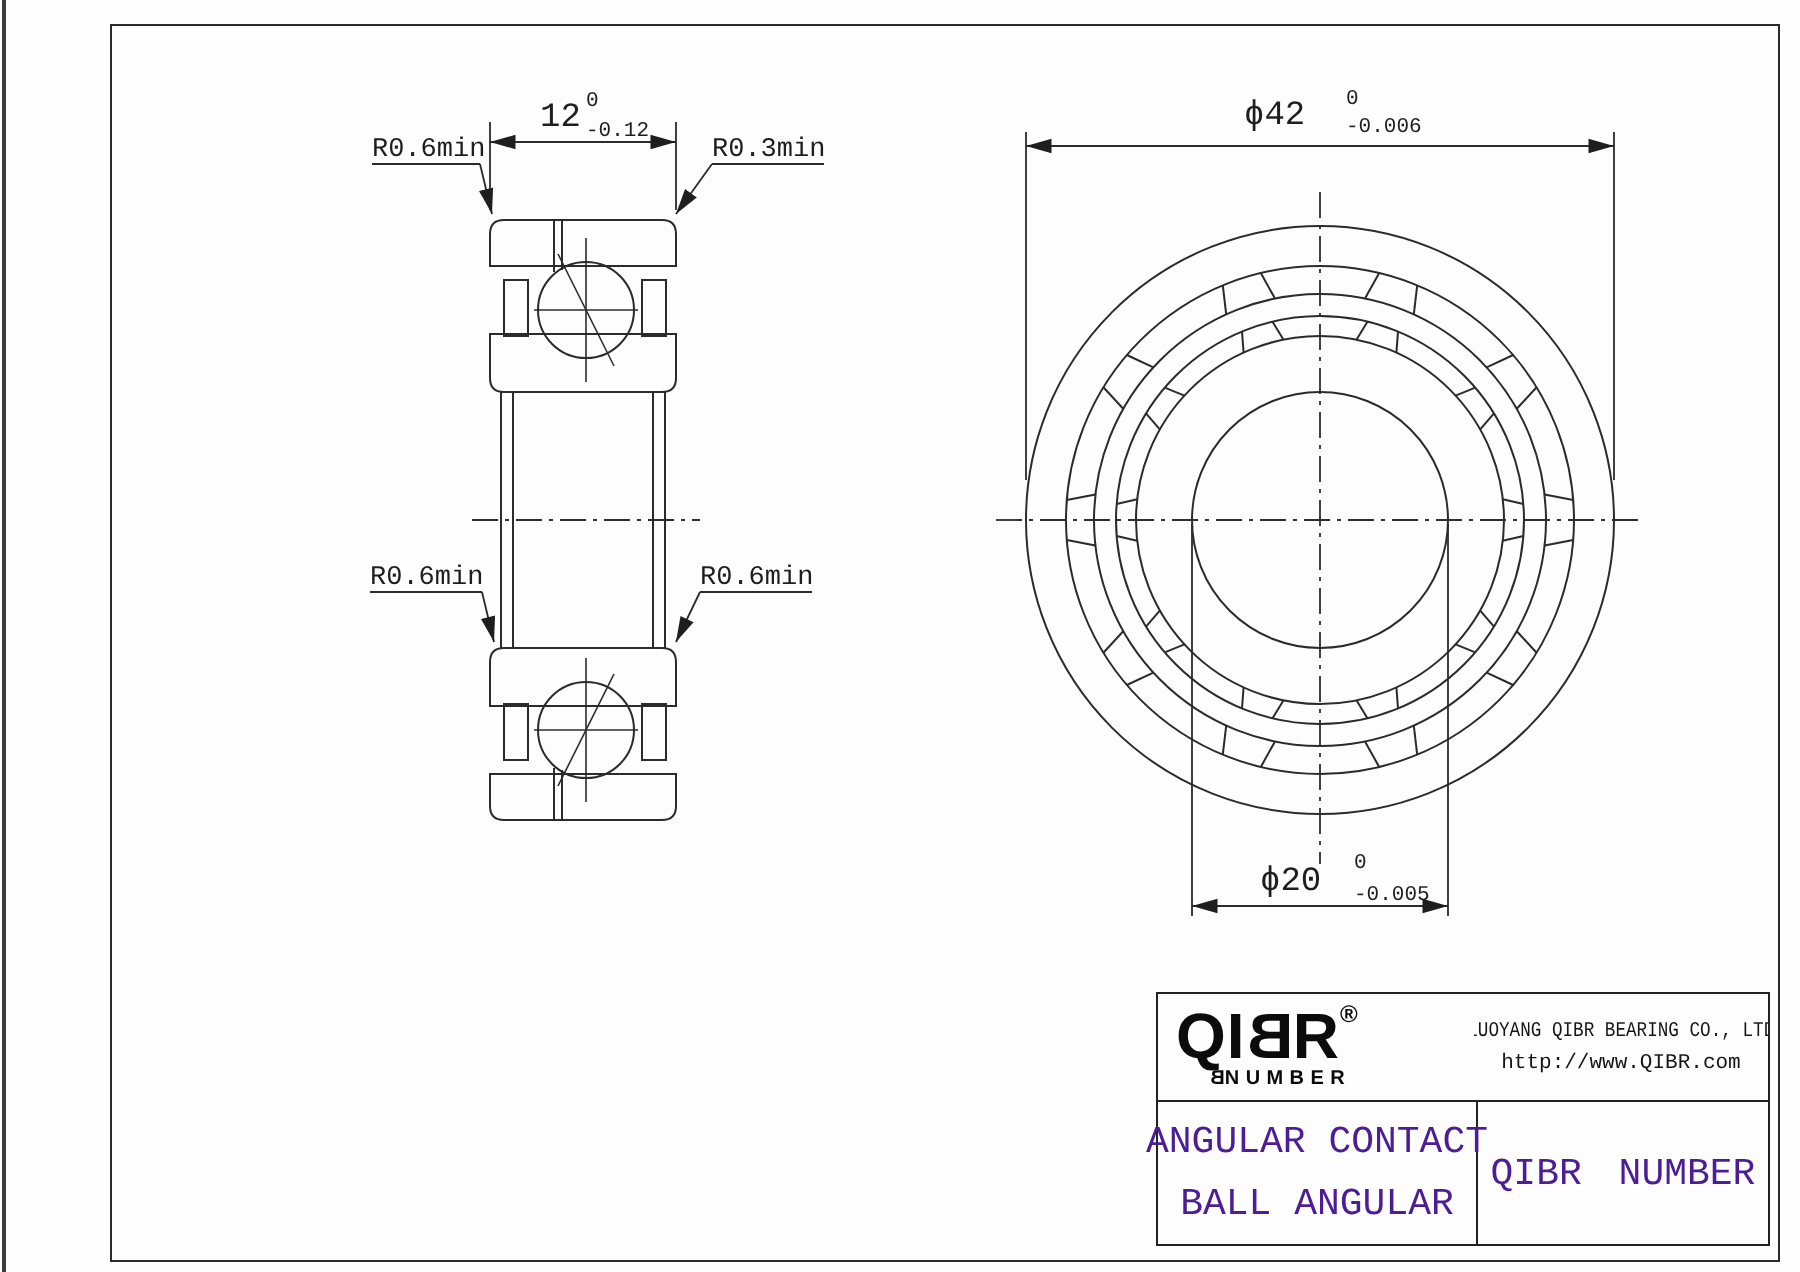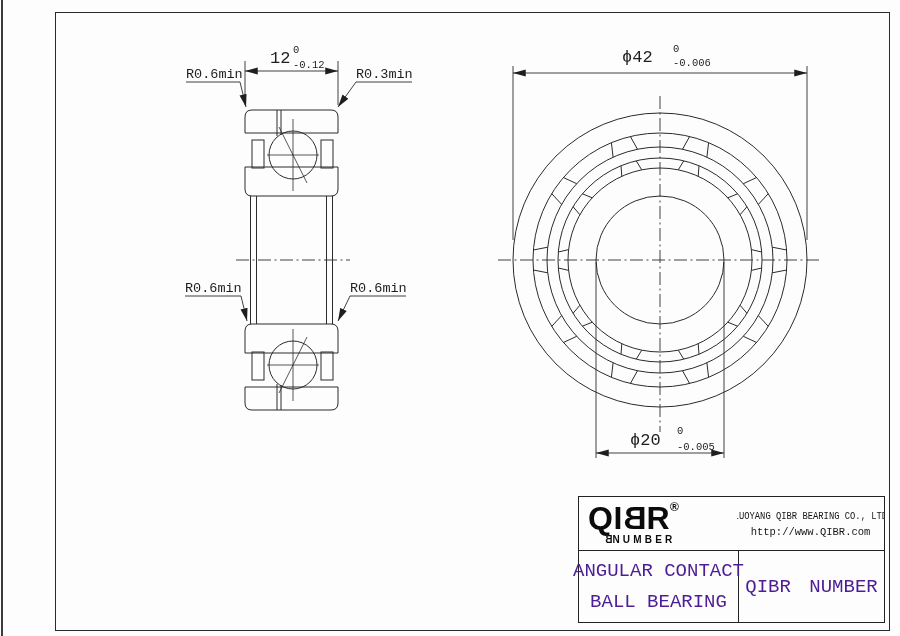--- a/index.html
+++ b/index.html
@@ -225,20 +225,20 @@
         <div class="logo-sub"><span class="flip">B</span><span>NUMBER</span></div>
       </div>
       <div class="company-cell">
         <div class="company-line">LUOYANG QIBR BEARING CO., LTD</div>
         <div class="website-line">http://www.QIBR.com</div>
       </div>
     </div>
     <div class="tb-row2">
       <div class="product-cell">
         <div class="tb-big">ANGULAR CONTACT</div>
-        <div class="tb-big">BALL BEARING</div>
+        <div class="tb-big">BALL ANGULAR</div>
       </div>
       <div class="pn-cell">
         <div class="tb-big ws">QIBR NUMBER</div>
       </div>
     </div>
   </div>
 </div>
 
 </body></html>

